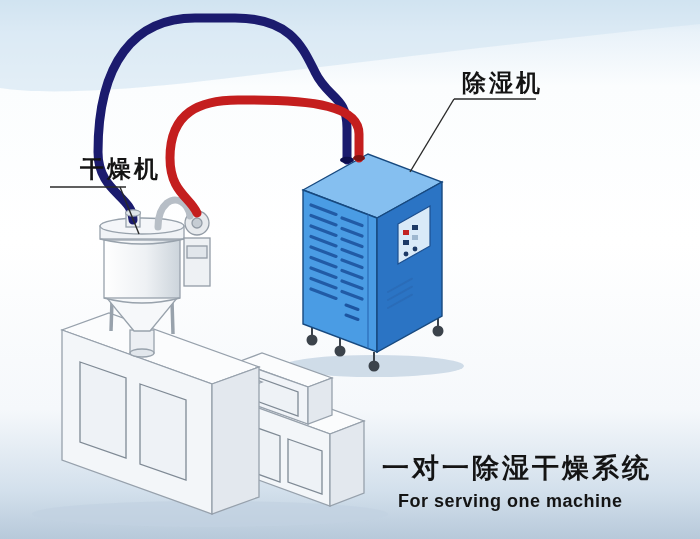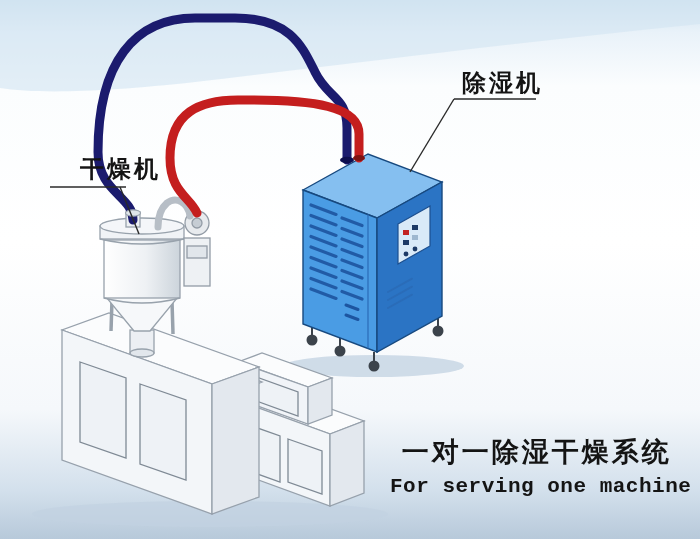--- a/index.html
+++ b/index.html
@@ -5,23 +5,23 @@
   html,body{margin:0;padding:0;background:#e9eef3;}
   .stage{
     position:relative;width:700px;height:539px;overflow:hidden;
     font-family:"DejaVu Sans",sans-serif;
     background:linear-gradient(180deg,#cfe2f0 0%,#e9f2f9 6%,#fbfdfe 16%,#ffffff 45%,#f5f8fb 76%,#d3e0ec 91%,#b7c9da 100%);
   }
   svg{position:absolute;left:0;top:0;}
   .label{position:absolute;color:#141414;line-height:1.12;}
   .label .cn{font-weight:700;font-size:24px;letter-spacing:3px;display:block;}
   .label .en{font-weight:700;font-size:20px;font-family:"Liberation Serif",serif;display:block;}
-  .title-block{position:absolute;left:382px;top:434px;color:#141414;text-align:center;}
+  .title-block{position:absolute;left:382px;top:450px;color:#141414;}
   .title-block .cn{font-weight:700;font-size:27px;letter-spacing:3px;display:block;}
-  .title-block .en{font-weight:700;font-size:21px;font-family:Liberation Mono, monospace;display:block;margin-top:5px;margin-left:8px;letter-spacing:.5px;}
+  .title-block .en{font-weight:700;font-size:18px;font-family:Liberation Sans, sans-serif;display:block;margin-top:5px;margin-left:16px;letter-spacing:.5px;}
 </style>
 </head>
 <body>
 
 <div class="stage">
 
   <svg width="700" height="539" viewBox="0 0 700 539">
 
     <path d="M0,0 H700 V24 C520,42 350,64 195,82 C105,92 38,94 0,88 Z" fill="#d2e4f2" opacity="0.6"></path>
 

